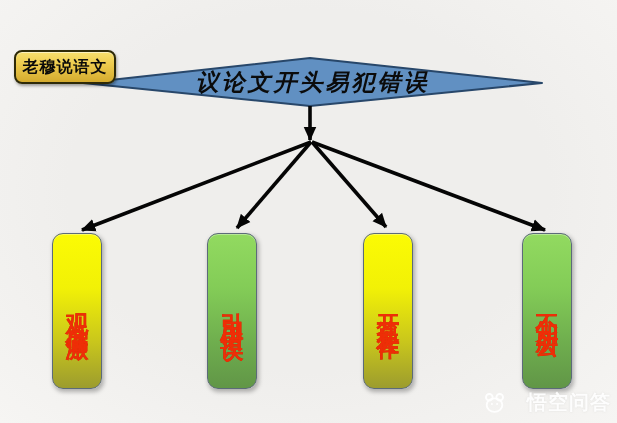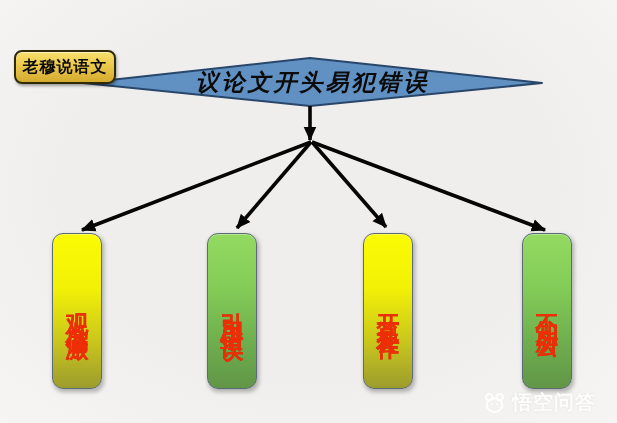--- a/index.html
+++ b/index.html
@@ -48,21 +48,21 @@
     font-weight:bold;
     font-size:23px;
     letter-spacing:8px;
     color:#ee2e07;
     text-shadow:0 0 .4px #c01f00;
     line-height:1;
   }
   
   .watermark{
     position:absolute;left:482px;top:389px;
-    display:flex;align-items:center;gap:5px;
+    display:flex;align-items:center;gap:20px;
     color:rgba(255,255,255,.92);
     font-weight:bold;font-size:20px;letter-spacing:1px;
     text-shadow:0 0 2px rgba(180,180,178,.35);
     user-select:none;
   }
 </style>
 </head>
 <body>
 
 <div id="stage">

